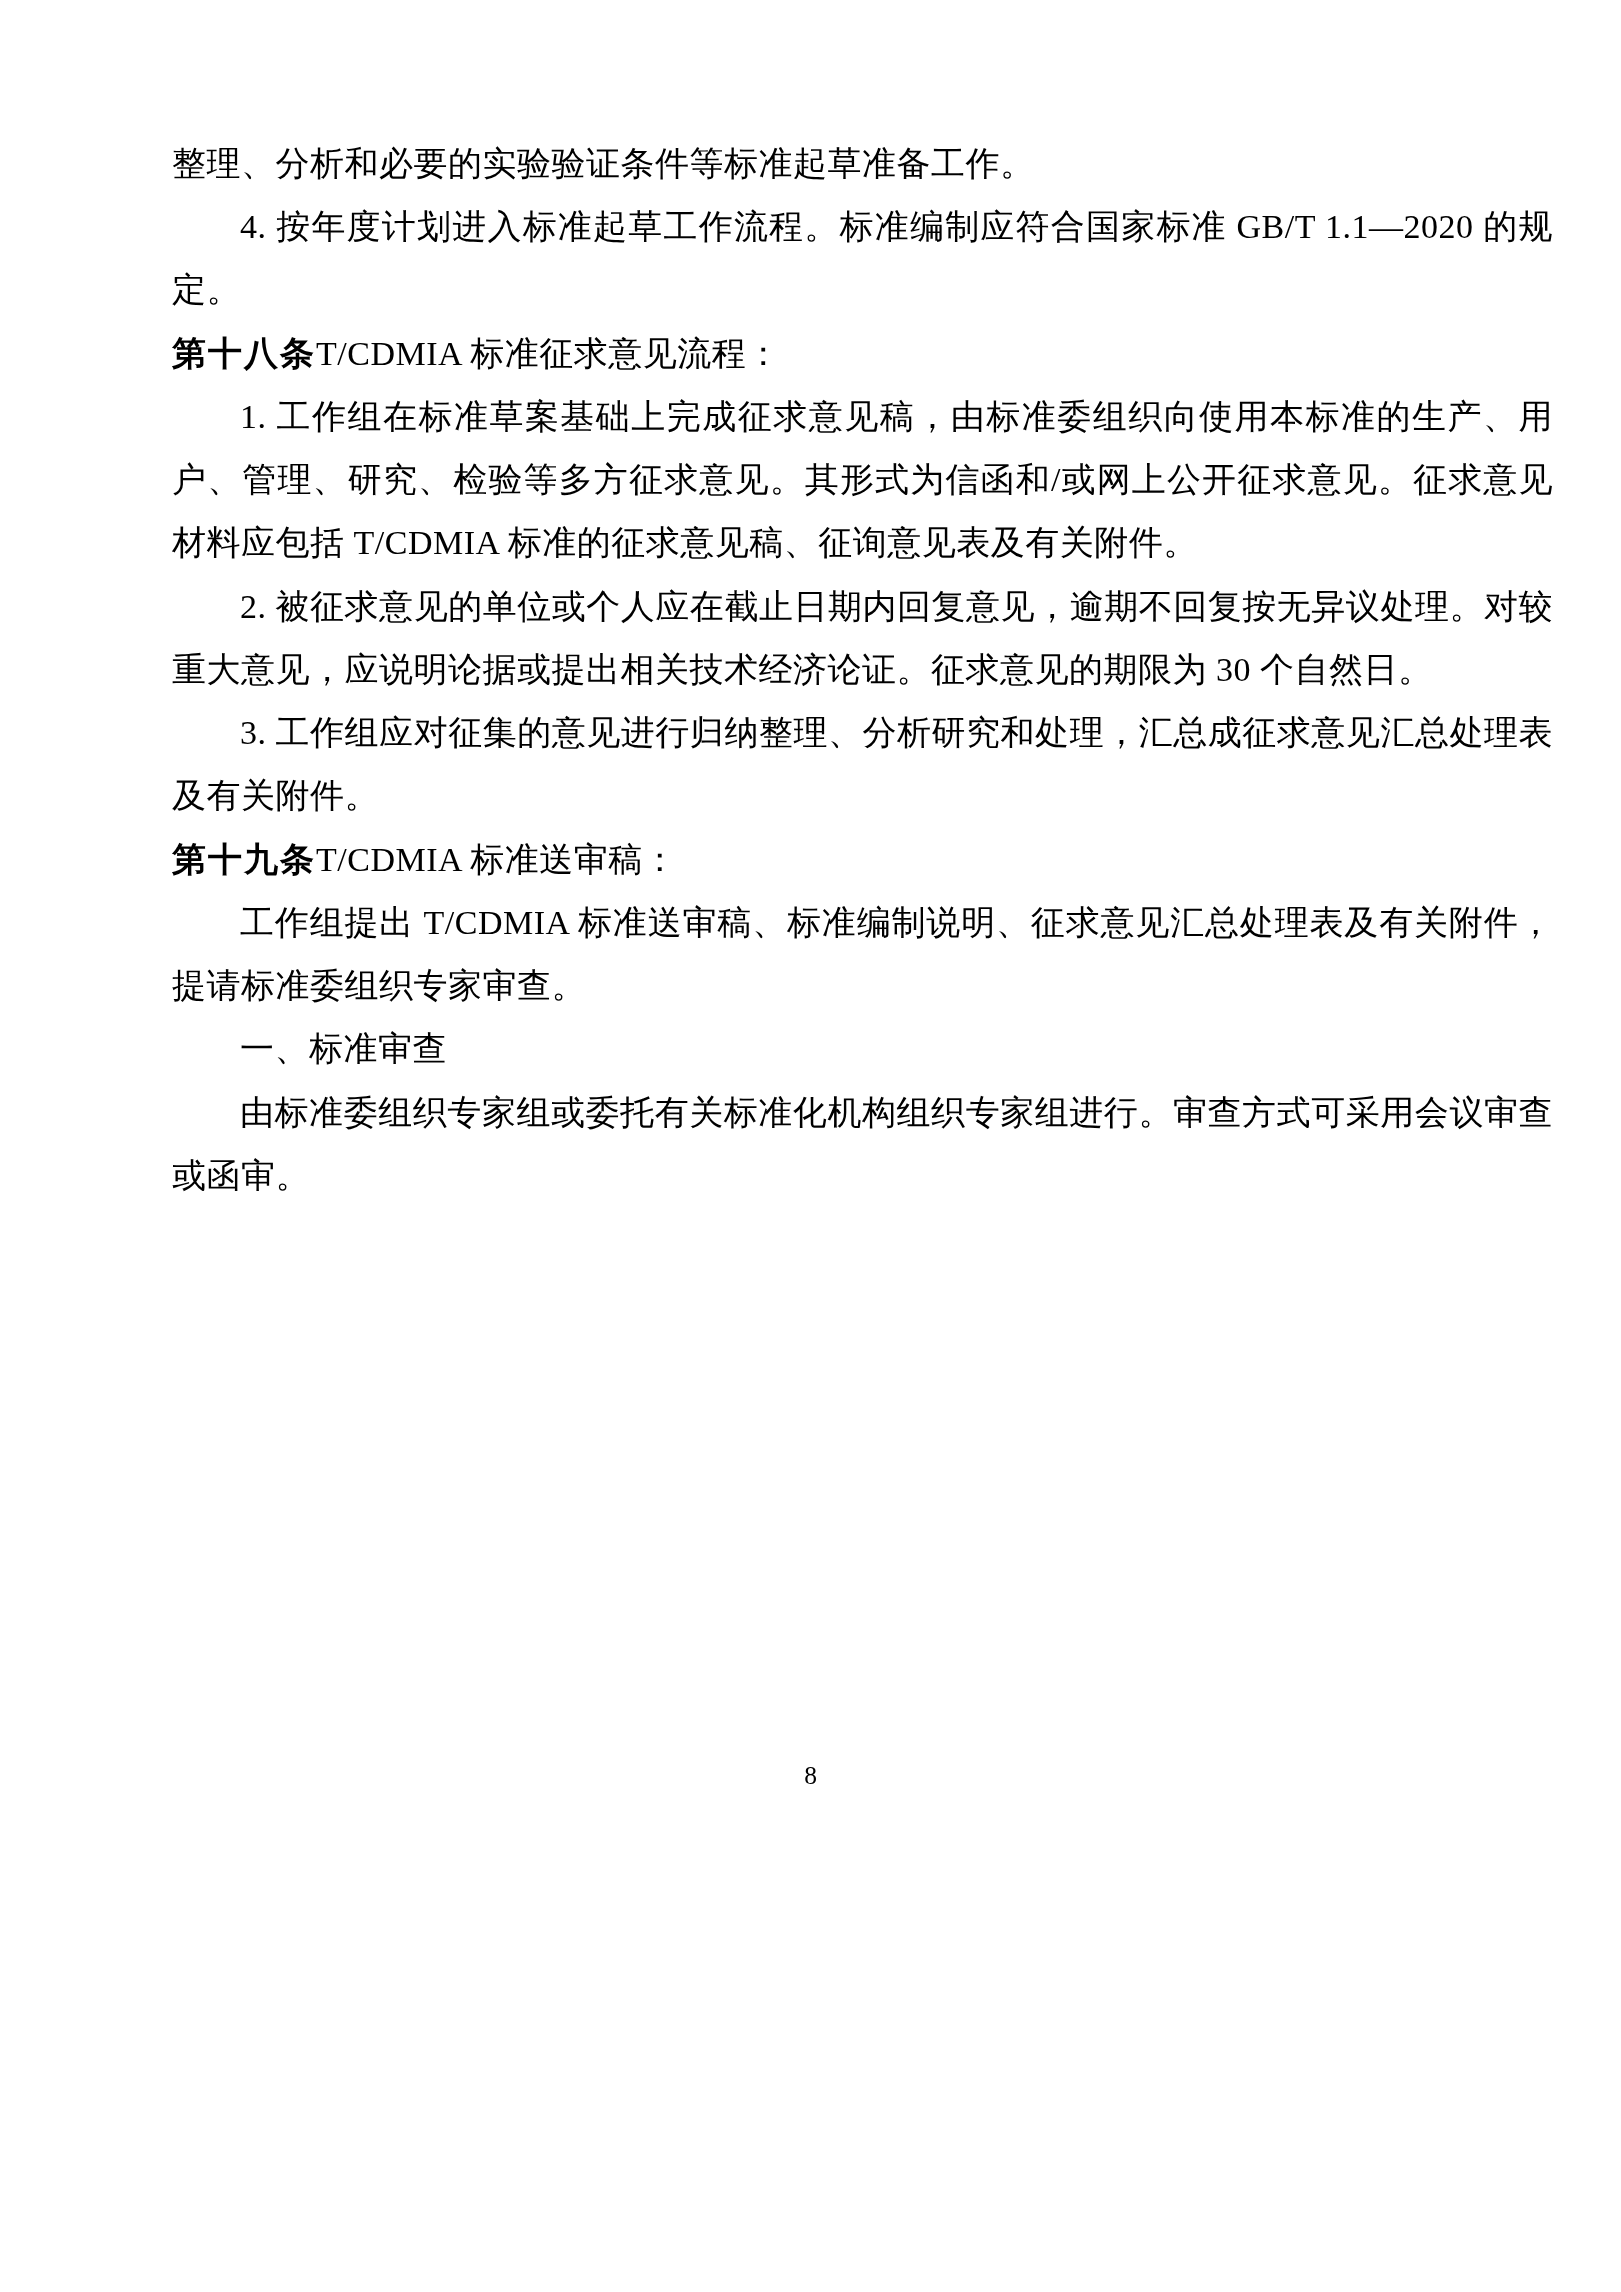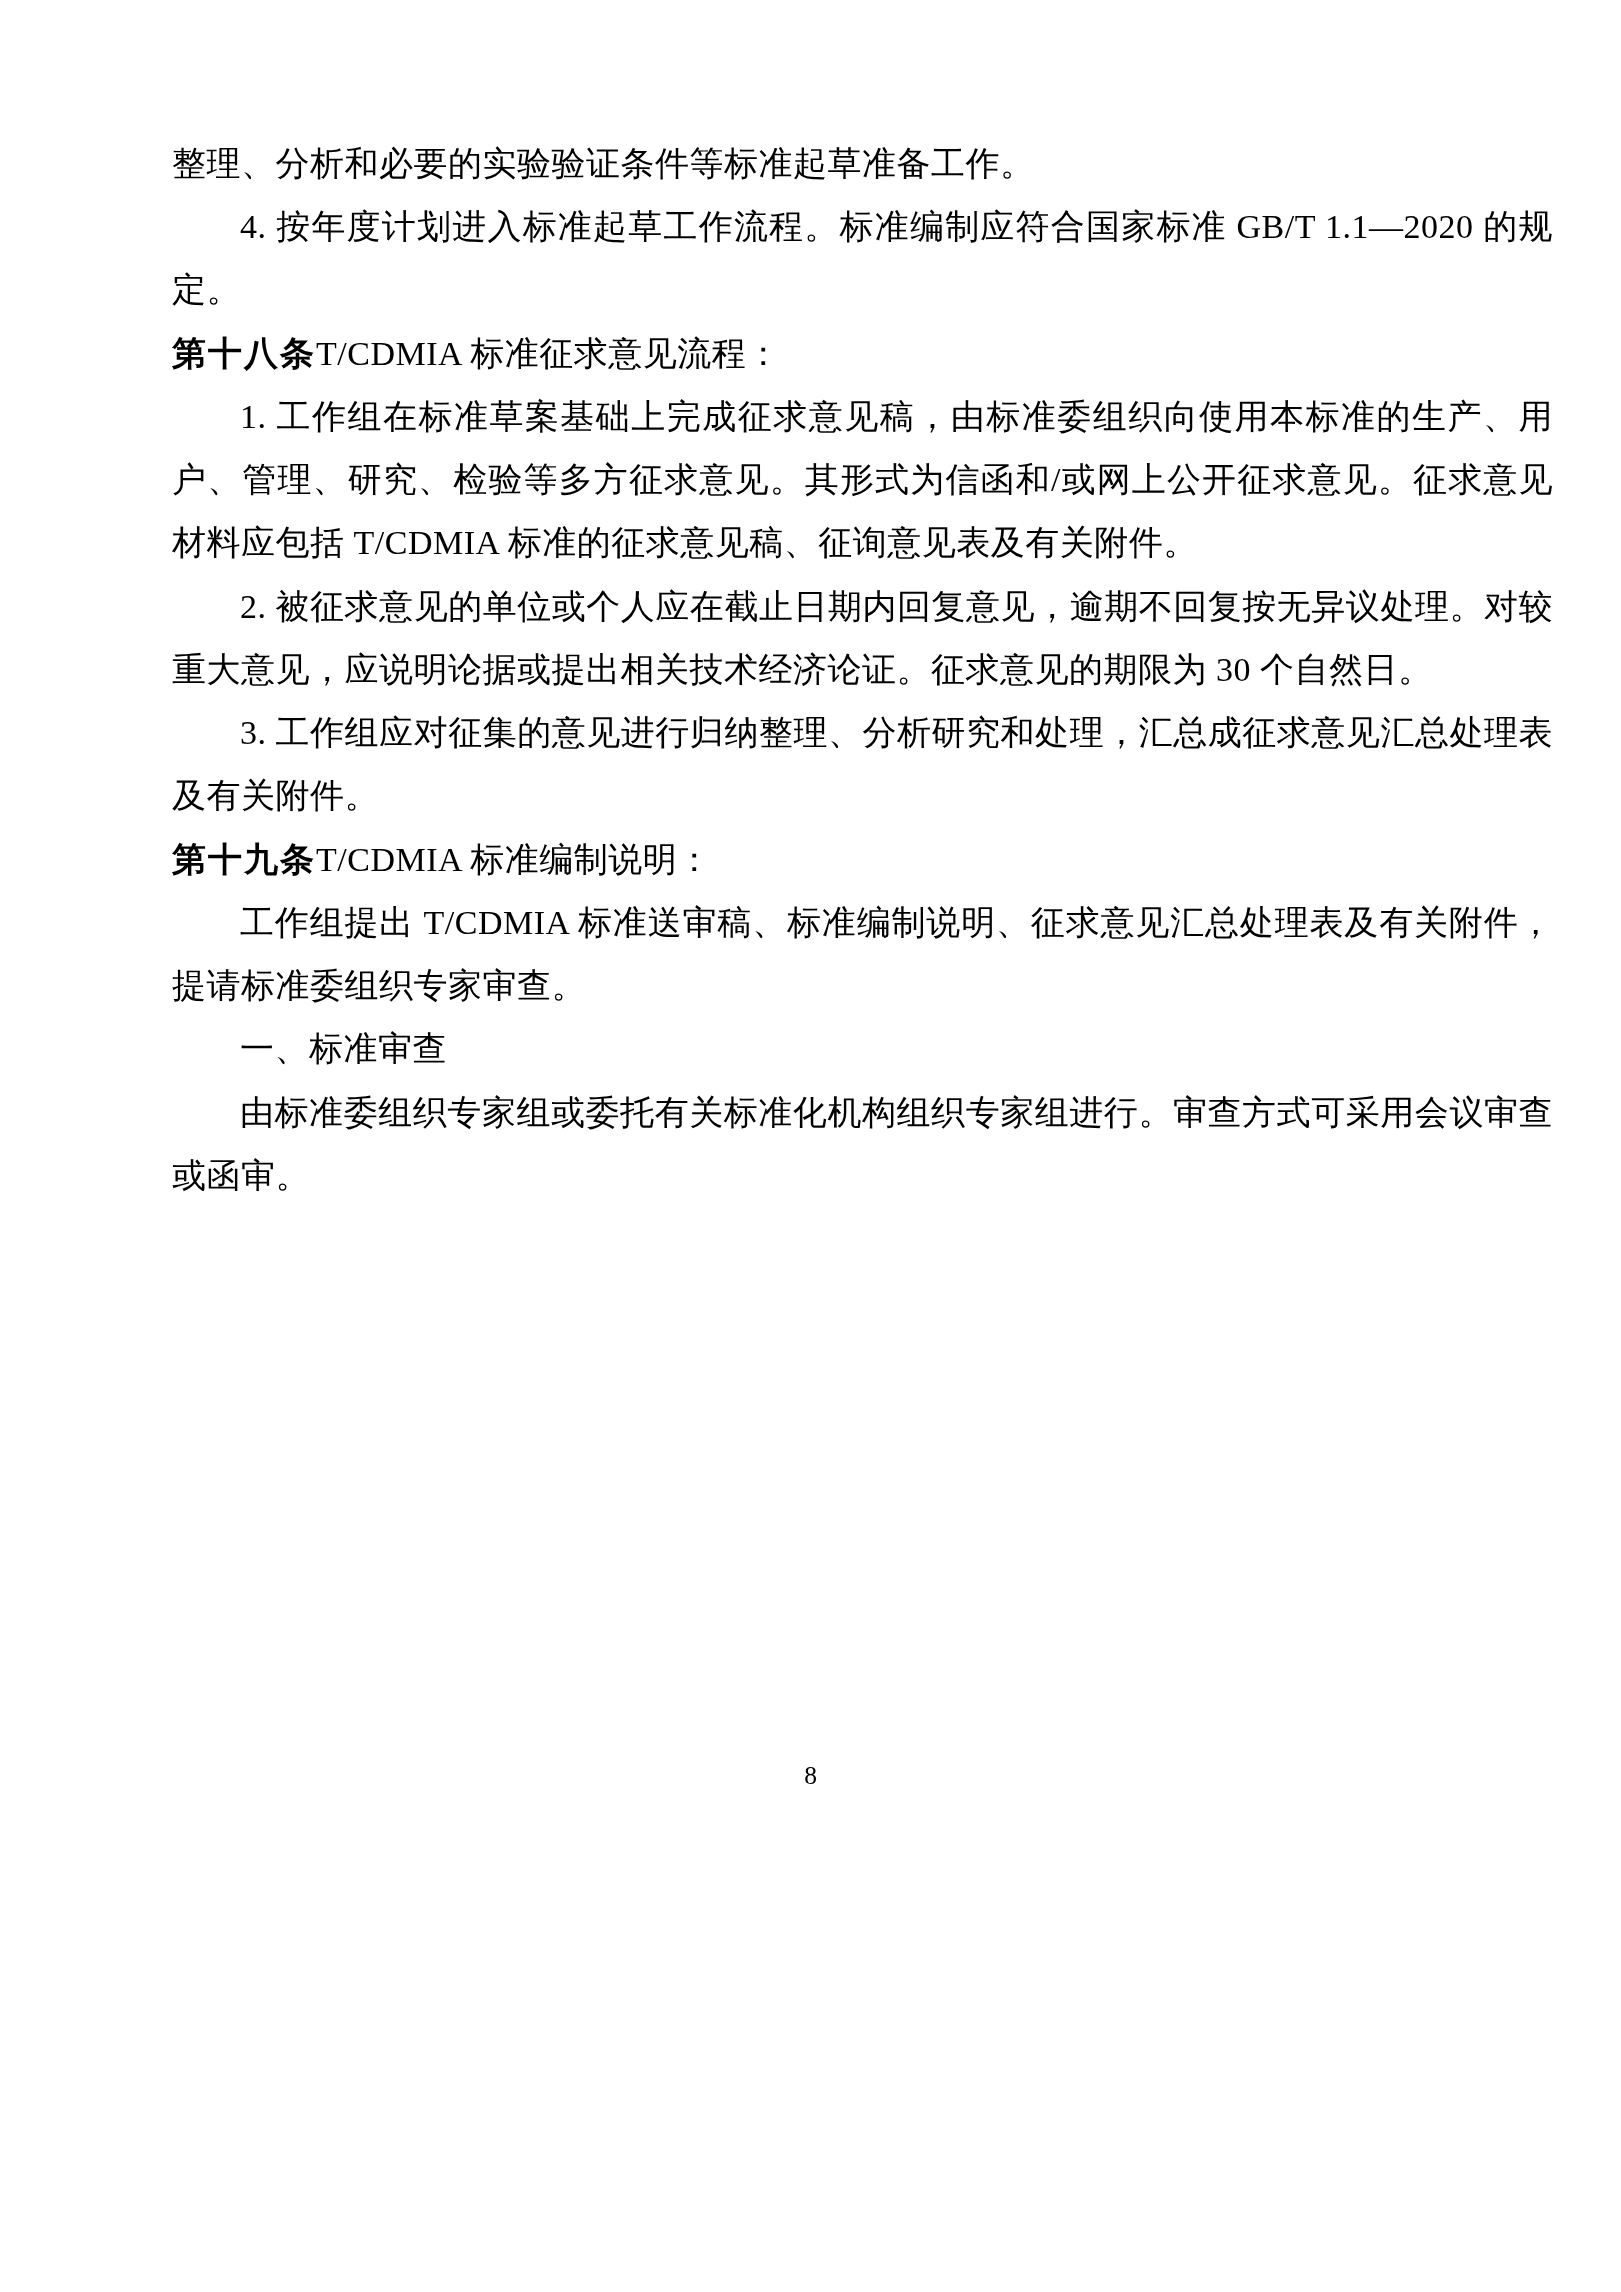--- a/index.html
+++ b/index.html
@@ -59,21 +59,21 @@
     <p class="indent">4. 按年度计划进入标准起草工作流程。标准编制应符合国家标准 GB/T 1.1—2020 的规定。</p>
 
     <p class="noindent"><span class="article-head">第十八条</span><span>T/CDMIA 标准征求意见流程：</span></p>
 
     <p class="indent">1. 工作组在标准草案基础上完成征求意见稿，由标准委组织向使用本标准的生产、用户、管理、研究、检验等多方征求意见。其形式为信函和/或网上公开征求意见。征求意见材料应包括 T/CDMIA 标准的征求意见稿、征询意见表及有关附件。</p>
 
     <p class="indent">2. 被征求意见的单位或个人应在截止日期内回复意见，逾期不回复按无异议处理。对较重大意见，应说明论据或提出相关技术经济论证。征求意见的期限为 30 个自然日。</p>
 
     <p class="indent">3. 工作组应对征集的意见进行归纳整理、分析研究和处理，汇总成征求意见汇总处理表及有关附件。</p>
 
-    <p class="noindent"><span class="article-head">第十九条</span><span>T/CDMIA 标准编制说明：</span></p>
+    <p class="noindent"><span class="article-head">第十九条</span><span>T/CDMIA 标准送审稿：</span></p>
 
     <p class="indent">工作组提出 T/CDMIA 标准送审稿、标准编制说明、征求意见汇总处理表及有关附件，提请标准委组织专家审查。</p>
 
 
     <p class="indent">一、标准审查</p>
 
     <p class="indent">由标准委组织专家组或委托有关标准化机构组织专家组进行。审查方式可采用会议审查或函审。</p>
 
 
   </div>

